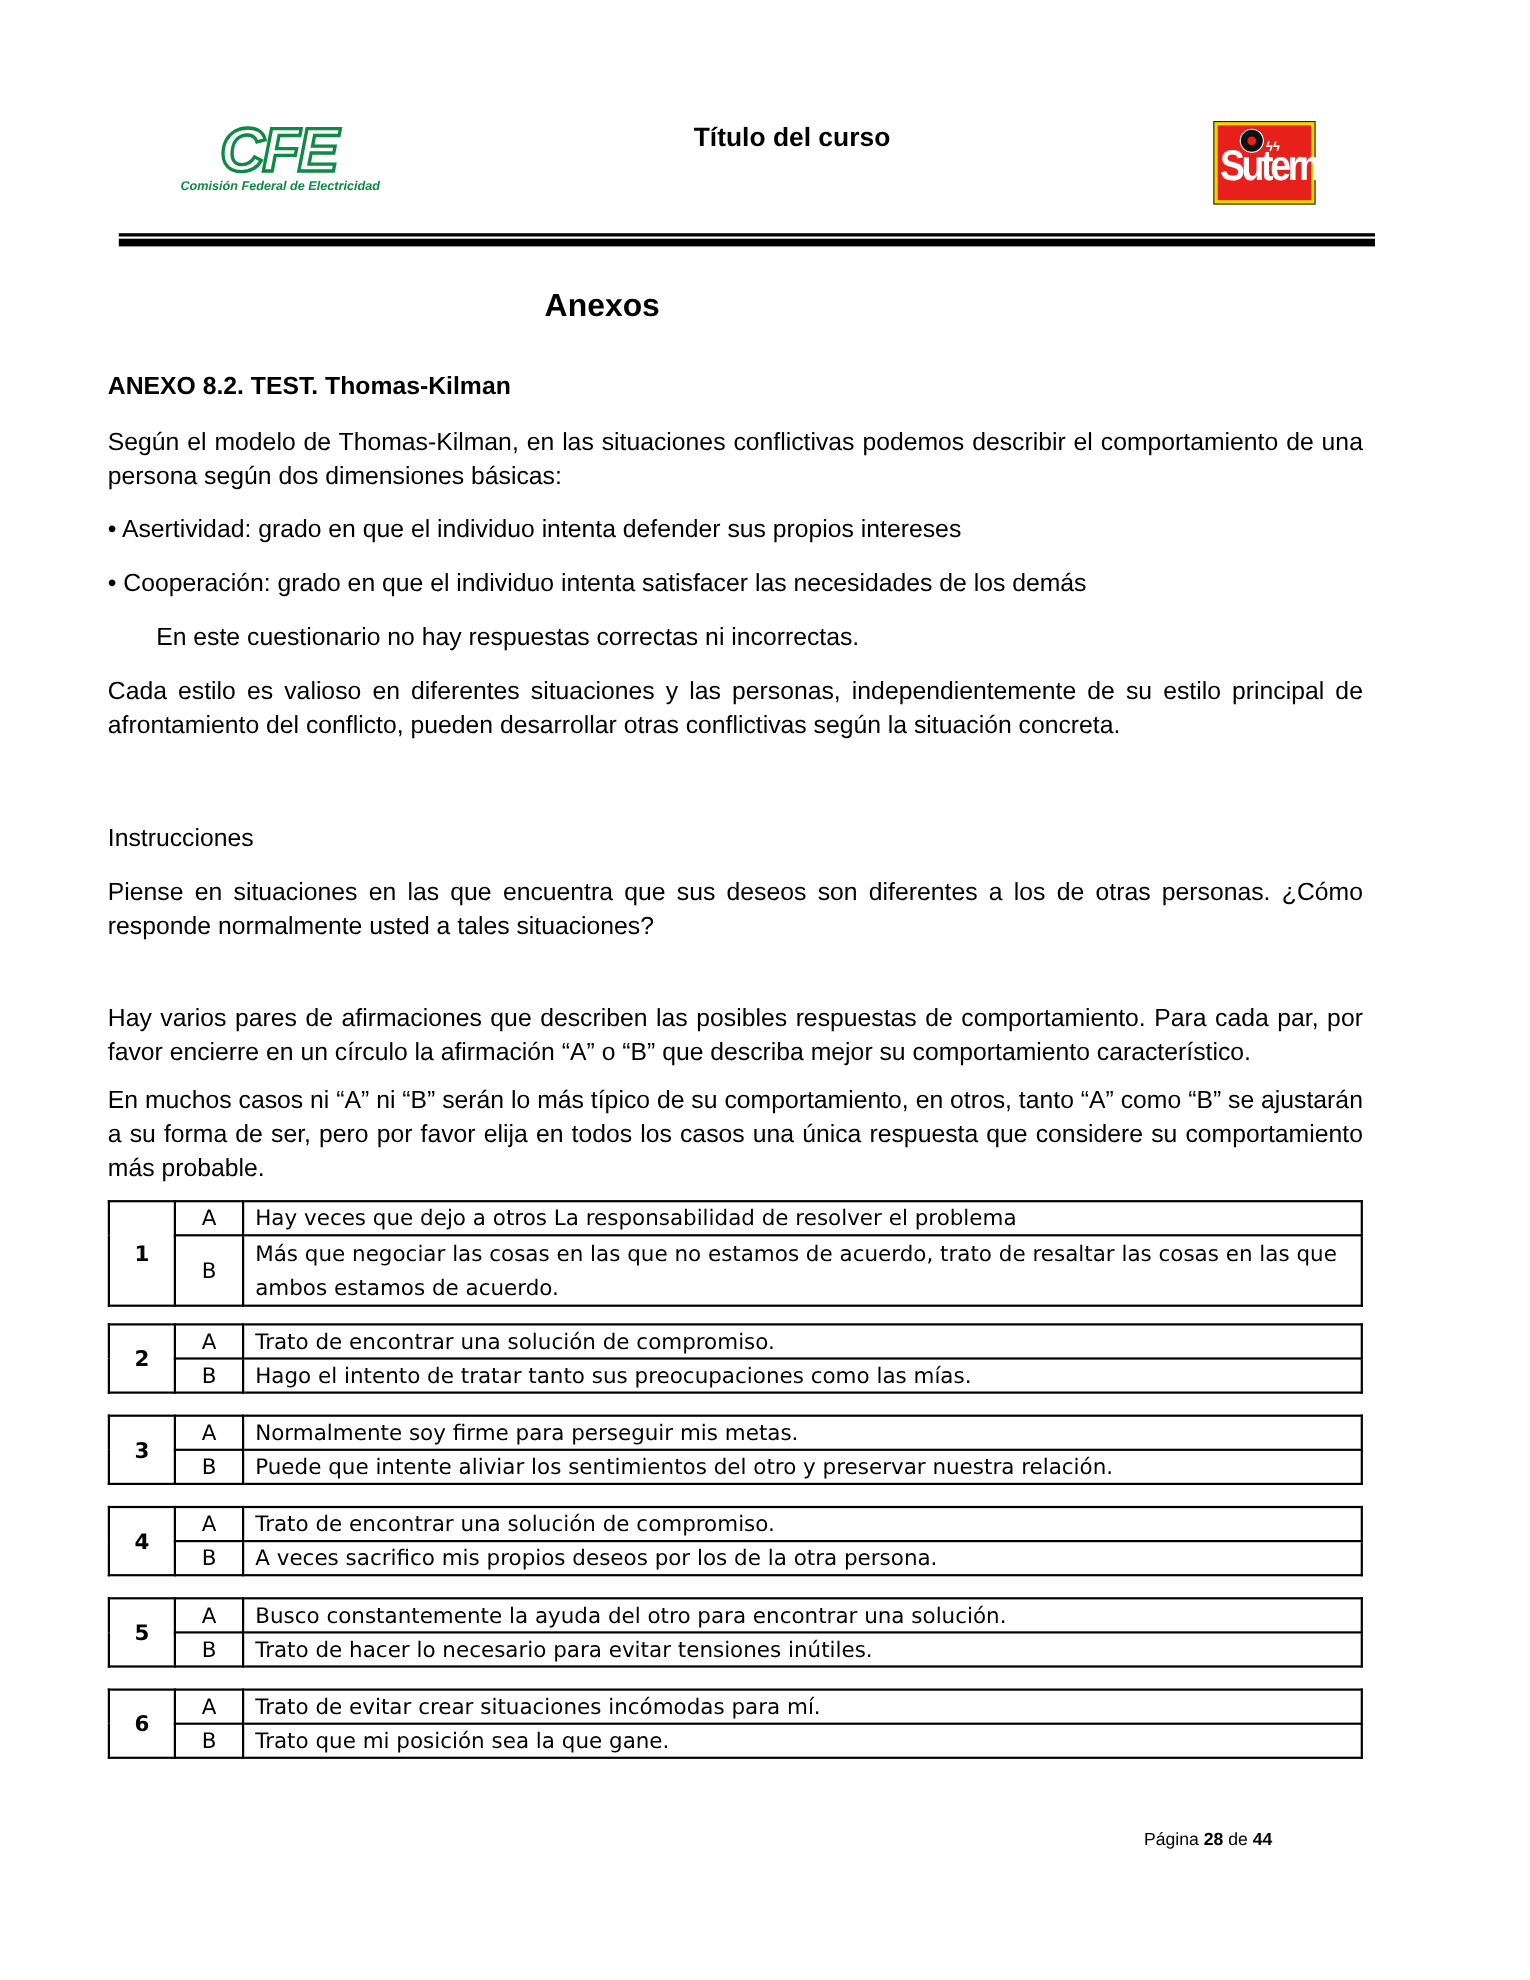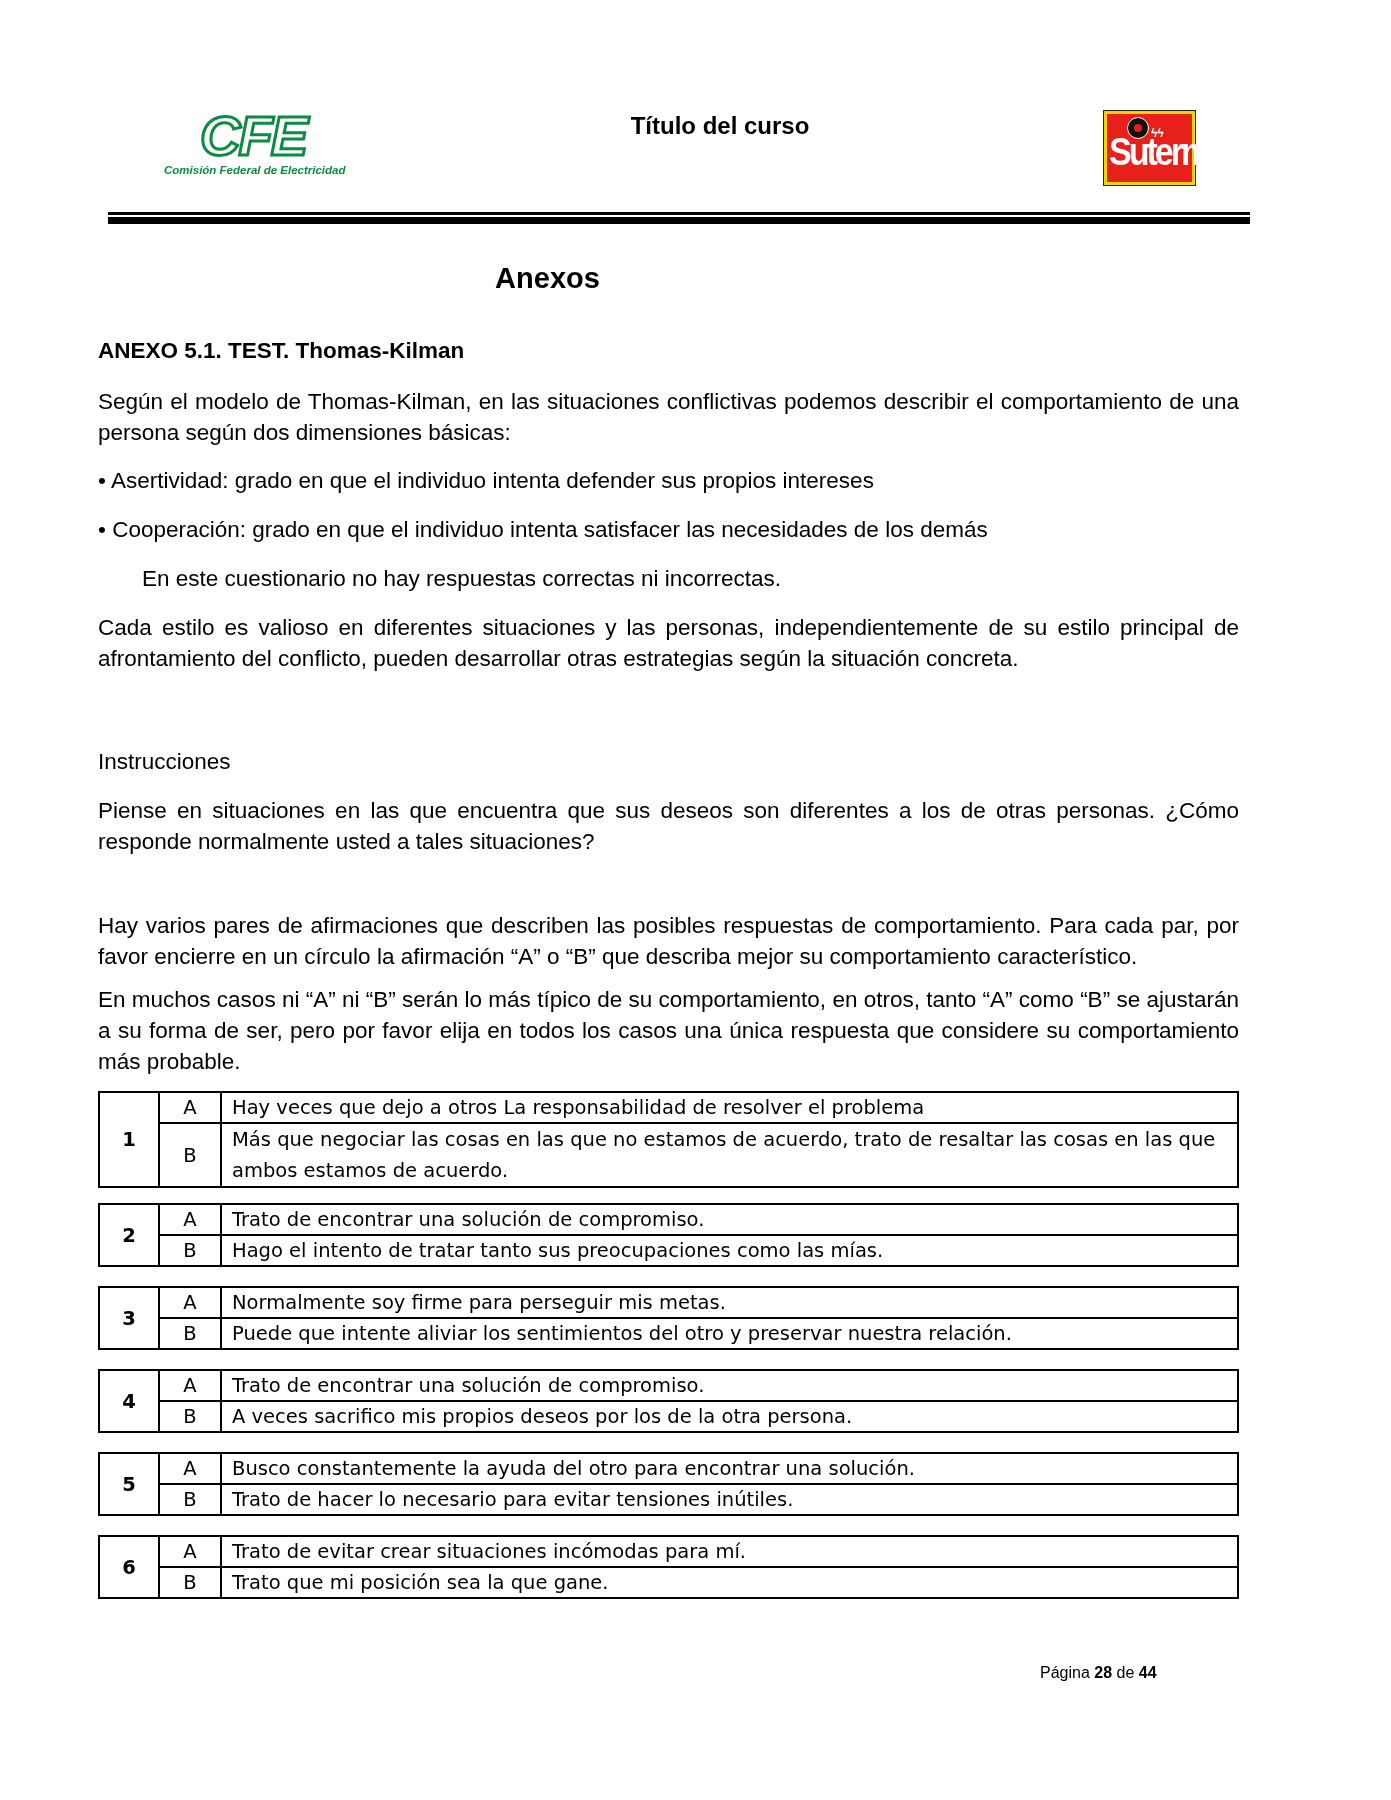--- a/index.html
+++ b/index.html
@@ -45,27 +45,27 @@
     <div class="bolt">ϟϟ</div>
     <div class="word">Suterm</div>
   </div>
 </div>
 
 <div class="abs" id="rule-thin"></div>
 <div class="abs" id="rule-thick"></div>
 
 <div class="abs" id="page-title"><span>Anexos</span></div>
 
-<div class="abs section-head" style="top:338px;">ANEXO 5.1. TEST. Thomas-Kilman</div>
+<div class="abs section-head" style="top:338px;">ANEXO 8.2. TEST. Thomas-Kilman</div>
 
 <div class="abs body-text" style="top:386px;">Según el modelo de Thomas-Kilman, en las situaciones conflictivas podemos describir el comportamiento de una persona según dos dimensiones básicas:</div>
 <div class="abs body-text" style="top:465px;">• Asertividad: grado en que el individuo intenta defender sus propios intereses</div>
 <div class="abs body-text" style="top:514px;">• Cooperación: grado en que el individuo intenta satisfacer las necesidades de los demás</div>
 <div class="abs body-text" style="top:563px;margin-left:44px;">En este cuestionario no hay respuestas correctas ni incorrectas.</div>
-<div class="abs body-text" style="top:612px;">Cada estilo es valioso en diferentes situaciones y las personas, independientemente de su estilo principal de afrontamiento del conflicto, pueden desarrollar otras estrategias según la situación concreta.</div>
+<div class="abs body-text" style="top:612px;">Cada estilo es valioso en diferentes situaciones y las personas, independientemente de su estilo principal de afrontamiento del conflicto, pueden desarrollar otras conflictivas según la situación concreta.</div>
 
 <div class="abs body-text" style="top:746px;">Instrucciones</div>
 <div class="abs body-text" style="top:795px;"> Piense en situaciones en las que encuentra que sus deseos son diferentes a los de otras personas. ¿Cómo responde normalmente usted a tales situaciones?</div>
 <div class="abs body-text" style="top:874px;margin-top:36px;">Hay varios pares de afirmaciones que describen las posibles respuestas de comportamiento. Para cada par, por favor encierre en un círculo la afirmación “A” o “B” que describa mejor su comportamiento característico.</div>
 <div class="abs body-text" style="top:984px;">En muchos casos ni “A” ni “B” serán lo más típico de su comportamiento, en otros, tanto “A” como “B” se ajustarán a su forma de ser, pero por favor elija en todos los casos una única respuesta que considere su comportamiento más probable.</div>
 
 <table class="abs qtable" style="top:1091px;">
   <tbody>
       <tr>
     <td class="num" rowspan="2">1</td>

